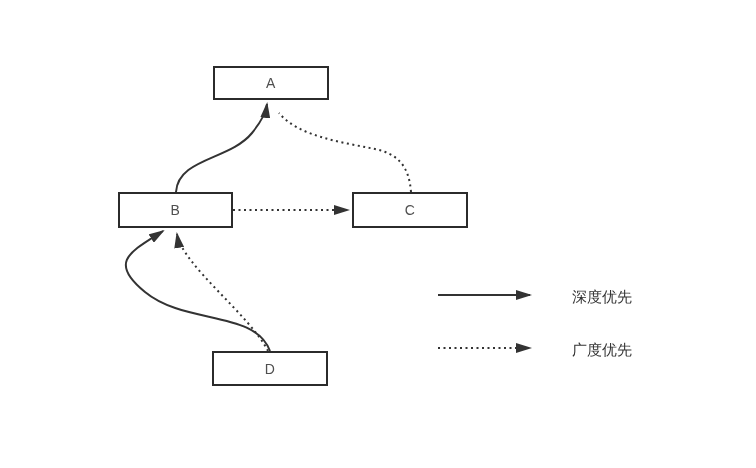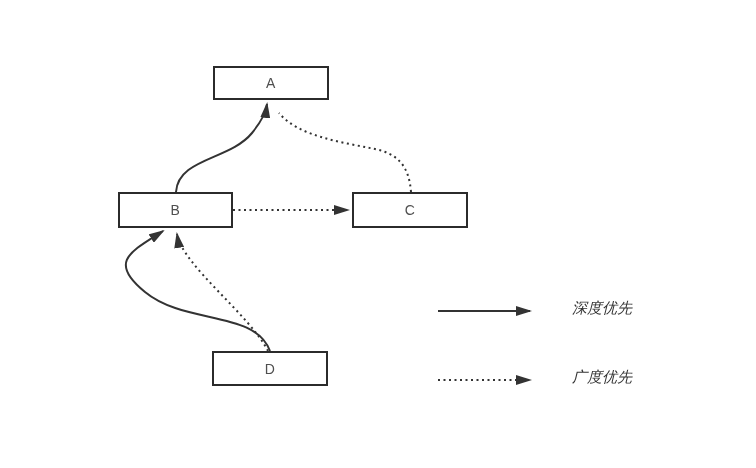--- a/index.html
+++ b/index.html
@@ -53,26 +53,25 @@
     letter-spacing:0.5px;
   }
   .legend{
     position:absolute;
     left:438px;
     top:288px;
     width:260px;
   }
   .legend-row{
     display:flex;
-    align-items:flex-end;
+    align-items:flex-start;
     height:30px;
-    font-style:italic;
   }
   .legend-row + .legend-row{
-    margin-top:39px;
+    margin-top:23px;
   }
   .legend-arrow{
     width:110px;
     height:14px;
     flex:0 0 auto;
   }
   .legend-arrow line{
     stroke:var(--line);
     stroke-width:2;
   }

